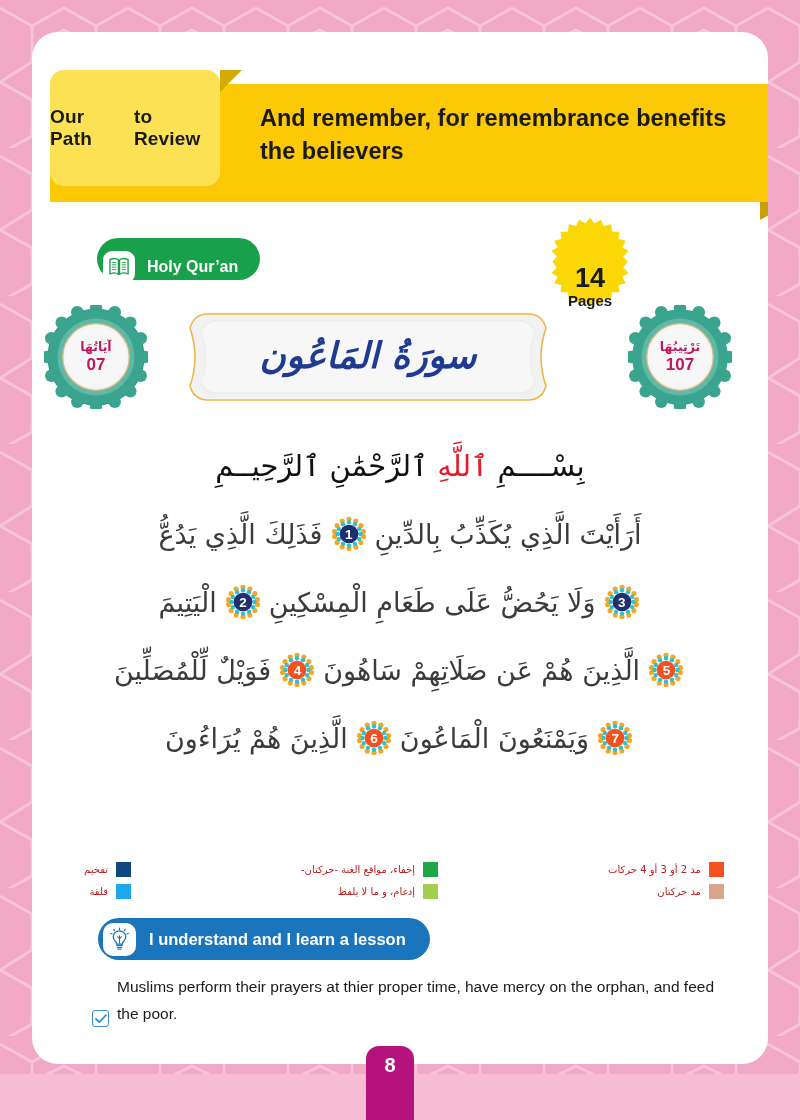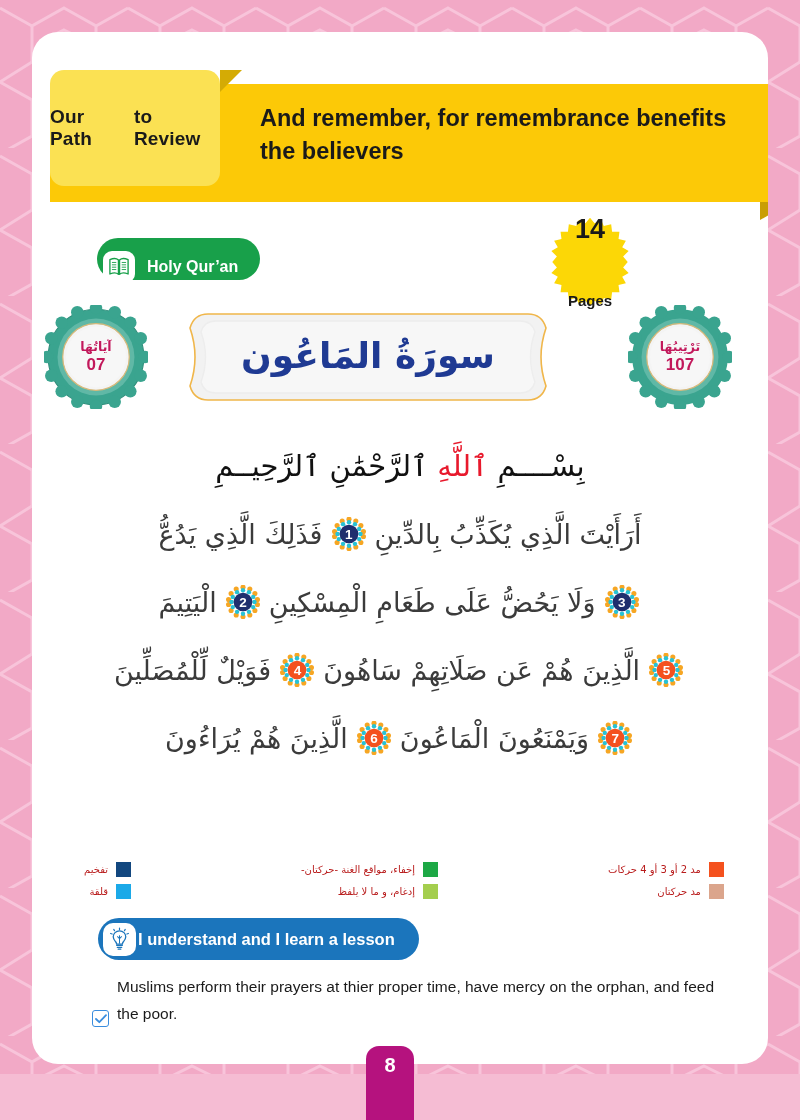--- a/index.html
+++ b/index.html
@@ -100,21 +100,21 @@
   }
   .subject-label {
     color: #ffffff; font-size: 16px; font-weight: bold;
   }
 
   
   .pages-badge {
     position: absolute; left: 512px; top: 184px;
     width: 92px; height: 92px;
     display: flex; flex-direction: column;
-    align-items: center; justify-content: space-between;
+    align-items: center; justify-content: flex-end;
   }
   .pages-badge svg { position: absolute; inset: 0; }
   .pages-count {
     position: relative; font-size: 27px; font-weight: bold;
     color: #1a1a1a; line-height: 1; margin-bottom: 1px;
   }
   .pages-word {
     position: relative; font-size: 15px; font-weight: bold;
     color: #1a1a1a; line-height: 1;
   }
@@ -149,20 +149,21 @@
   }
   .surah-plaque svg { position: absolute; inset: 0; }
   .surah-name {
     position: absolute; inset: 0;
     display: flex; align-items: center; justify-content: center;
     font-family: "DejaVu Sans", sans-serif;
     font-size: 36px; font-weight: bold;
     color: #1f3a93; direction: rtl;
     letter-spacing: -1px;
     padding-bottom: 4px;
+    font-style: italic;
   }
 
   
   .basmala {
     position: absolute; left: 0; top: 417px; width: 736px;
     text-align: center;
     font-family: "DejaVu Sans", sans-serif;
     font-size: 29px; direction: rtl; color: #111;
     letter-spacing: -1px;
   }
@@ -223,21 +224,21 @@
   }
 
   
   .lesson-banner {
     position: absolute; left: 66px; top: 886px;
     height: 42px;
     background: #1b75bc;
     border-radius: 21px;
     display: flex; align-items: center;
     padding: 0 24px 0 5px;
-    gap: 2px;
+    gap: 13px;
   }
   .lesson-icon {
     width: 33px; height: 33px;
     background: #ffffff; border-radius: 10px;
     display: flex; align-items: center; justify-content: center;
   }
   .lesson-label {
     color: #ffffff; font-size: 16.5px; font-weight: bold;
   }
 

